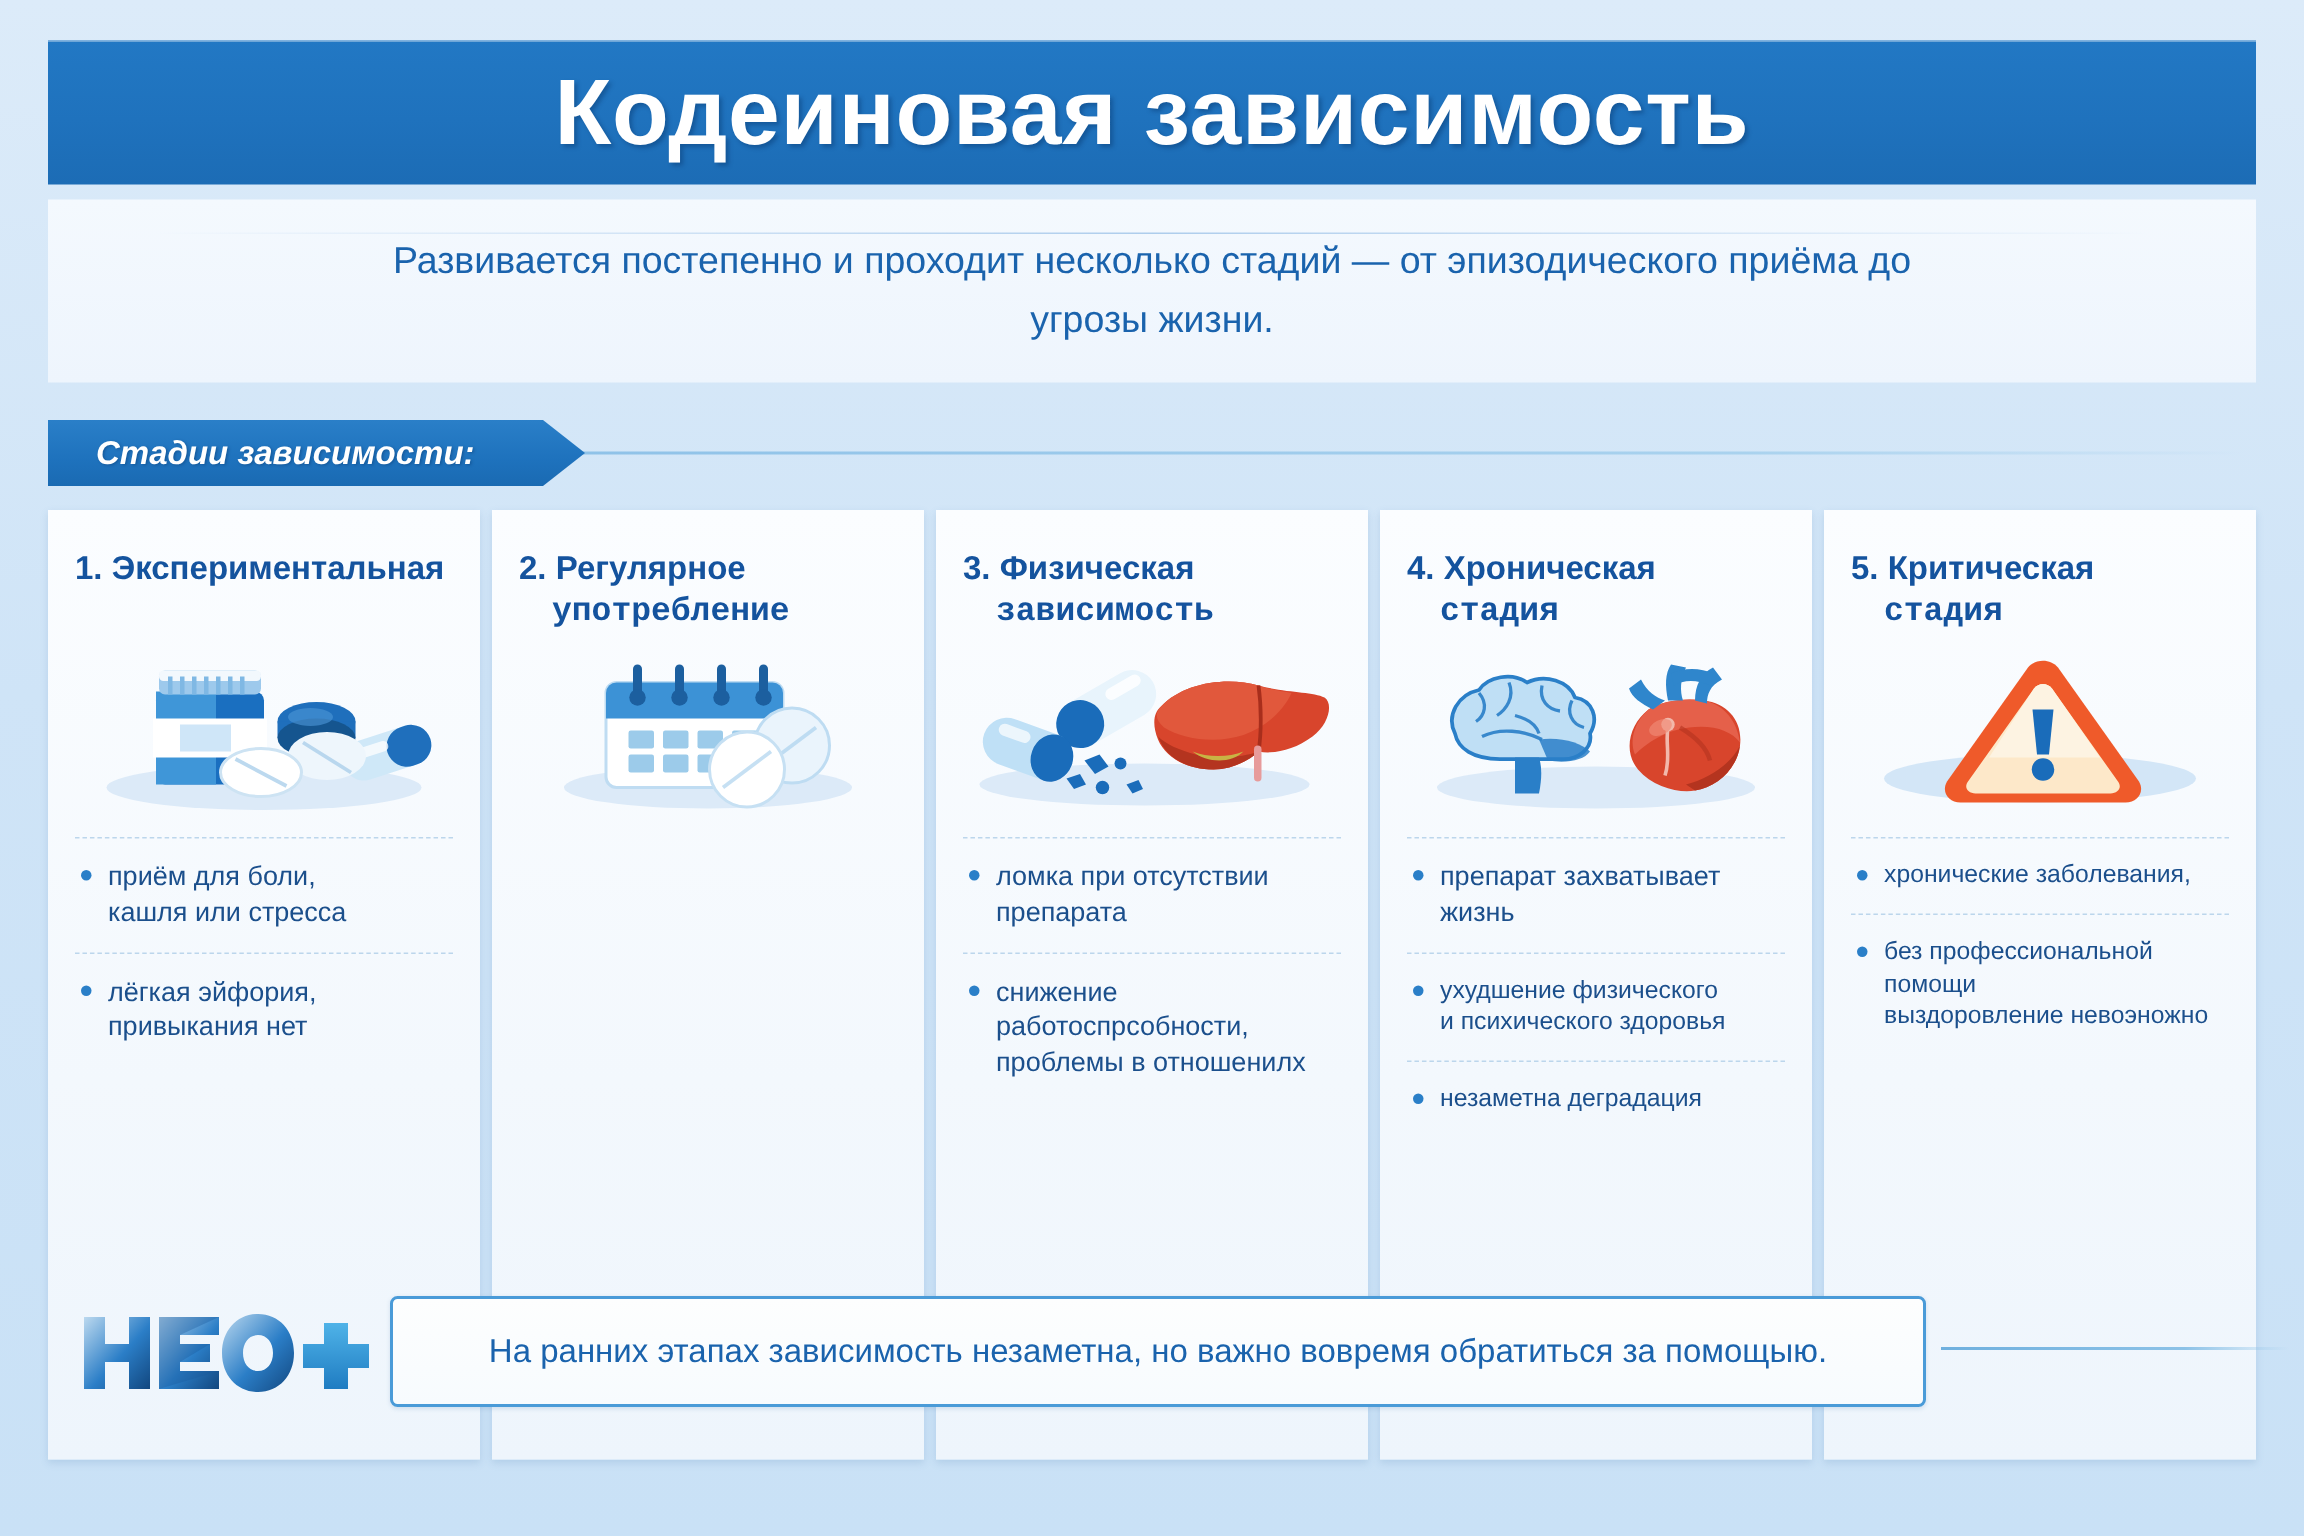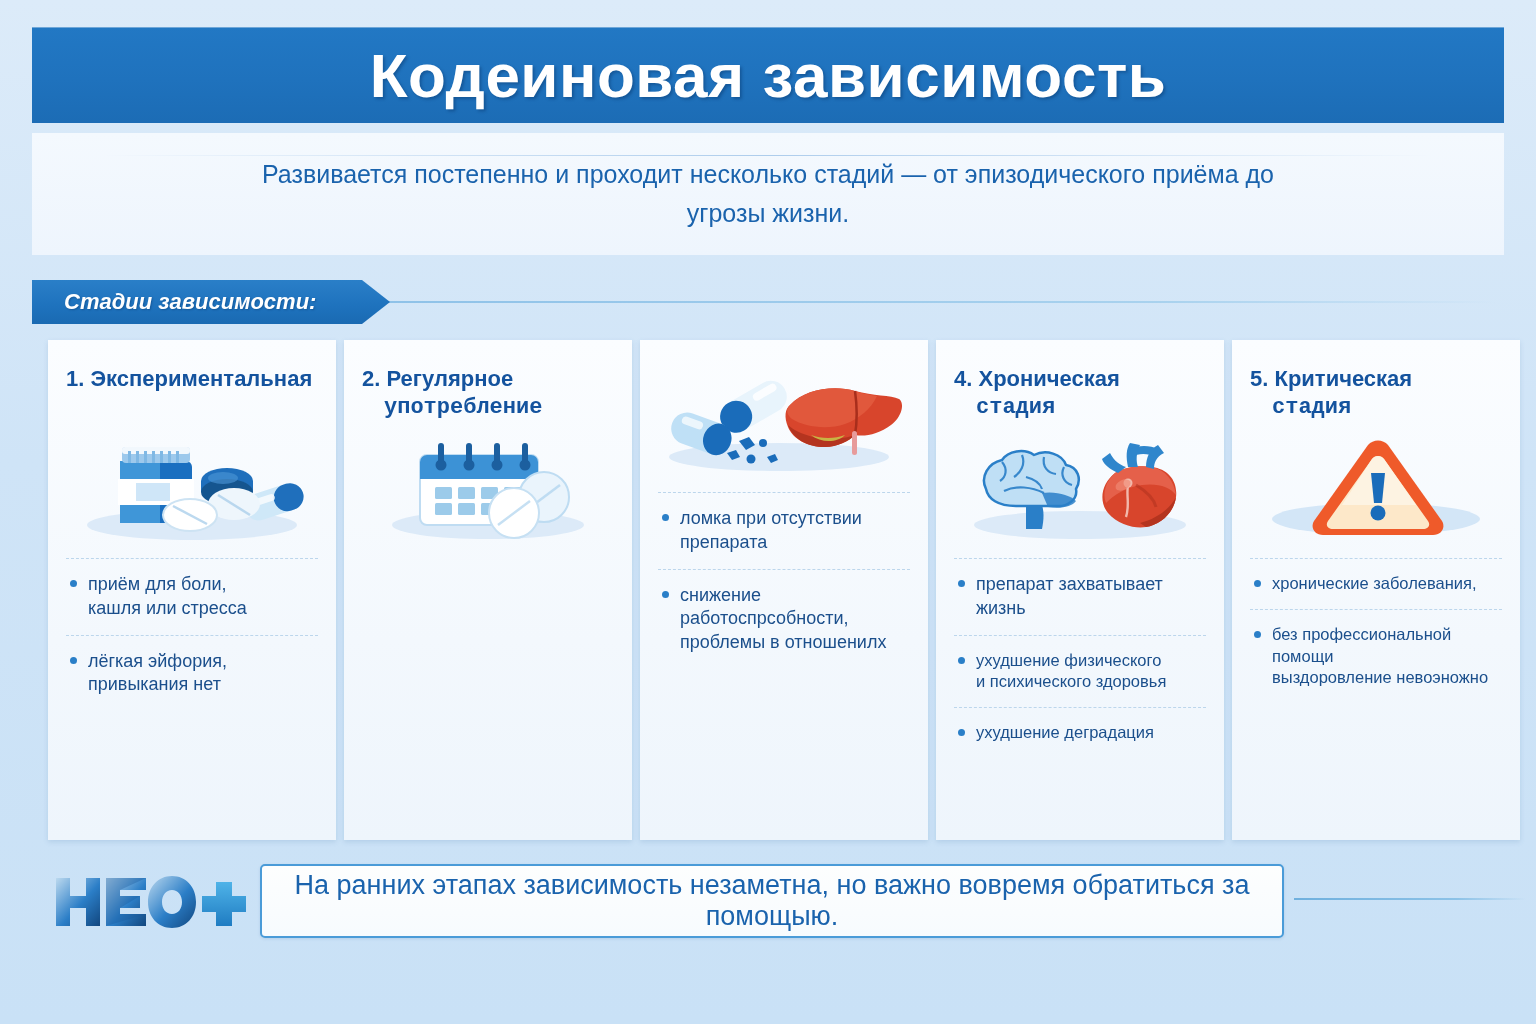--- a/index.html
+++ b/index.html
@@ -50,22 +50,22 @@
     display:flex;align-items:center;
     clip-path:polygon(0 0, 330px 0, 358px 22px, 330px 44px, 0 44px);
   }
   .banner-label{
     color:#fff;font-size:22px;font-weight:bold;padding-left:32px;white-space:nowrap;
     text-shadow:1px 1px 2px rgba(0,40,90,.35);
   }
 
   
   .cards{
-    position:absolute;left:32px;top:340px;width:1472px;height:500px;
-    display:flex;gap:8px;margin-left:16px;
+    position:absolute;left:32px;top:340px;width:1472px;height:633px;
+    display:flex;gap:8px;
   }
   .card{
     flex:1 1 0;
     background:linear-gradient(180deg,#fbfdff 0%,#f3f8fd 60%,#eef5fc 100%);
     box-shadow:0 2px 5px rgba(70,120,170,.18);
     display:flex;flex-direction:column;
     padding:24px 18px 10px 18px;
     box-sizing:border-box;
     position:relative;
   }
@@ -98,21 +98,21 @@
   .logo{
     position:absolute;left:18px;top:18px;width:200px;height:62px;
   }
   .notebox{
     position:absolute;left:228px;top:12px;width:1020px;height:70px;
     background:linear-gradient(180deg,#fdfefe 0%,#f7fbfe 100%);
     border:2px solid #4a9bd8;border-radius:5px;
     display:flex;align-items:center;justify-content:center;
     box-shadow:0 1px 3px rgba(70,120,170,.18);
   }
-  .notetext{color:#1a63ad;font-size:27px;text-align:center;padding:0 22px;}
+  .notetext{color:#1a63ad;font-size:22px;text-align:left;padding:0 22px;}
   .tail{
     position:absolute;left:1262px;top:46px;width:232px;height:2px;
     background:linear-gradient(90deg,#6fb0de 0%,#8cc2e7 70%,rgba(140,194,231,0) 100%);
   }
 </style>
 </head>
 <body>
 
 <div class="page">
 
@@ -220,20 +220,24 @@
           </g>
           <circle cx="166" cy="64" r="25" fill="#eaf4fc" stroke="#bedcf2" stroke-width="2"></circle>
           <path d="M150 76 L182 52" stroke="#bedcf2" stroke-width="2.5"></path>
           <circle cx="136" cy="80" r="25" fill="#ffffff" stroke="#c6e0f3" stroke-width="2"></circle>
           <path d="M120 92 L152 68" stroke="#c6e0f3" stroke-width="2.5"></path>
         </svg>
       </div>
     </div>
 
     <div class="card">
+      <div class="card-title">
+        <span>3. Физическая</span>
+        <span class="sub">зависимость</span>
+      </div>
       <div class="art">
         <svg width="250" height="110" viewBox="0 0 250 110">
           <ellipse cx="120" cy="90" rx="110" ry="14" fill="#dceaf8"></ellipse>
 
           <g transform="rotate(-30 90 40)">
             <rect x="58" y="26" width="72" height="32" rx="16" fill="#e8f4fc"></rect>
             <rect x="58" y="26" width="32" height="32" rx="16" fill="#1a6cba"></rect>
             <rect x="98" y="31" width="26" height="8" rx="4" fill="#ffffff" opacity=".8"></rect>
           </g>
 
@@ -310,21 +314,21 @@
       <div class="bullets">
         <div class="bullet">
           <span class="b-main">препарат захватывает</span>
           <span class="b-main">жизнь</span>
         </div>
         <div class="bullet">
           <span class="b-sub">ухудшение физического</span>
           <span class="b-sub">и психического здоровья</span>
         </div>
         <div class="bullet">
-          <span class="b-sub">ухудшение деградация</span>
+          <span class="b-sub">незаметна деградация</span>
         </div>
       </div>
     </div>
 
     <div class="card">
       <div class="card-title">
         <span>5. Критическая</span>
         <span class="sub">стадия</span>
       </div>
       <div class="art">

